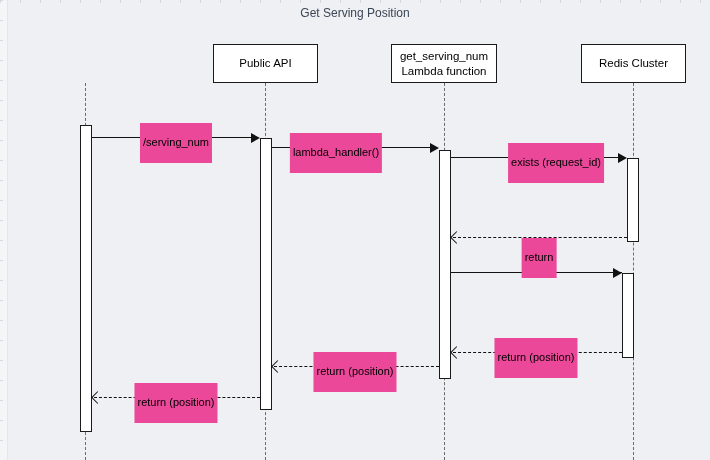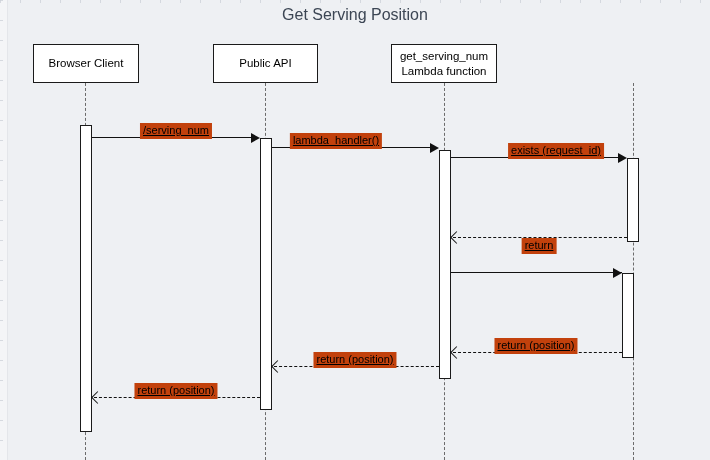--- a/index.html
+++ b/index.html
@@ -18,21 +18,21 @@
     background:repeating-linear-gradient(to right,#ccd0d8 0 1px,transparent 1px 20px);
     opacity:.75;
   }
   .edge-ticks-left{
     position:absolute;left:0;top:0;bottom:0;width:3px;
     background:repeating-linear-gradient(to bottom,#ccd0d8 0 1px,transparent 1px 20px);
     opacity:.75;
   }
   .diagram-title{
     position:absolute;top:6px;left:0;width:710px;
-    text-align:center;font-size:16px;color:#3c4654;
+    text-align:center;font-size:12px;color:#3c4654;
   }
   .participant{
     position:absolute;top:44px;height:39px;box-sizing:border-box;
     background:#ffffff;border:1px solid #1a1a1a;
     display:flex;align-items:center;justify-content:center;
     font-size:11.5px;color:#000;text-align:center;
     white-space:pre-line;line-height:1.25;z-index:3;
   }
   .lifeline{
     position:absolute;top:83px;height:377px;width:0;
@@ -40,22 +40,22 @@
   }
   .activation{
     position:absolute;width:12px;box-sizing:border-box;
     background:#ffffff;border:1px solid #1a1a1a;z-index:2;
   }
   .msg-line{position:absolute;height:0;z-index:4;}
   .msg-line.solid{border-top:1px solid #111;}
   .msg-line.dashed{border-top:1px dashed #111;}
   .msg-label{
     position:absolute;transform:translateX(-50%);
-    font-size:11px;color:#000;background:#c2410c;
-    padding:1px 3px;white-space:nowrap;z-index:5;line-height:1.25;text-decoration:underline;
+    font-size:11px;color:#000;background:#ec4899;
+    padding:13px 3px;white-space:nowrap;z-index:5;line-height:1.25;
   }
   .arrow-solid-right{
     position:absolute;width:0;height:0;z-index:5;
     border-top:5px solid transparent;border-bottom:5px solid transparent;
     border-left:9px solid #111;
   }
   .arrow-open-left{
     position:absolute;width:8px;height:8px;z-index:5;
     border-top:1.4px solid #111;border-left:1.4px solid #111;
     transform:rotate(-45deg);
@@ -70,24 +70,24 @@
   <div class="edge-ticks-top"></div>
   <div class="edge-ticks-left"></div>
 
   <div class="diagram-title">Get Serving Position</div>
 
   <div class="lifeline" style="left:85px"></div>
   <div class="lifeline" style="left:265px"></div>
   <div class="lifeline" style="left:444px"></div>
   <div class="lifeline" style="left:633px"></div>
 
-  <div class="participant" style="left:33px;width:106px">Browser Client</div>
   <div class="participant" style="left:213px;width:105px">Public API</div>
   <div class="participant" style="left:391px;width:106px">get_serving_num
 Lambda function</div>
+  <div class="participant" style="left:581px;width:105px">Redis Cluster</div>
 
   <div class="activation" style="left:80px;top:125px;height:307px"></div>
   <div class="activation" style="left:260px;top:138px;height:272px"></div>
   <div class="activation" style="left:439px;top:150px;height:229px"></div>
   <div class="activation" style="left:627px;top:158px;height:84px"></div>
   <div class="activation" style="left:622px;top:273px;height:85px"></div>
 
   <div class="msg-line solid" style="left:92px;top:137px;width:160px"></div>
   <div class="arrow-solid-right" style="left:251px;top:133px"></div>
   <div class="msg-label" style="left:176px;top:123px">/serving_num</div>

